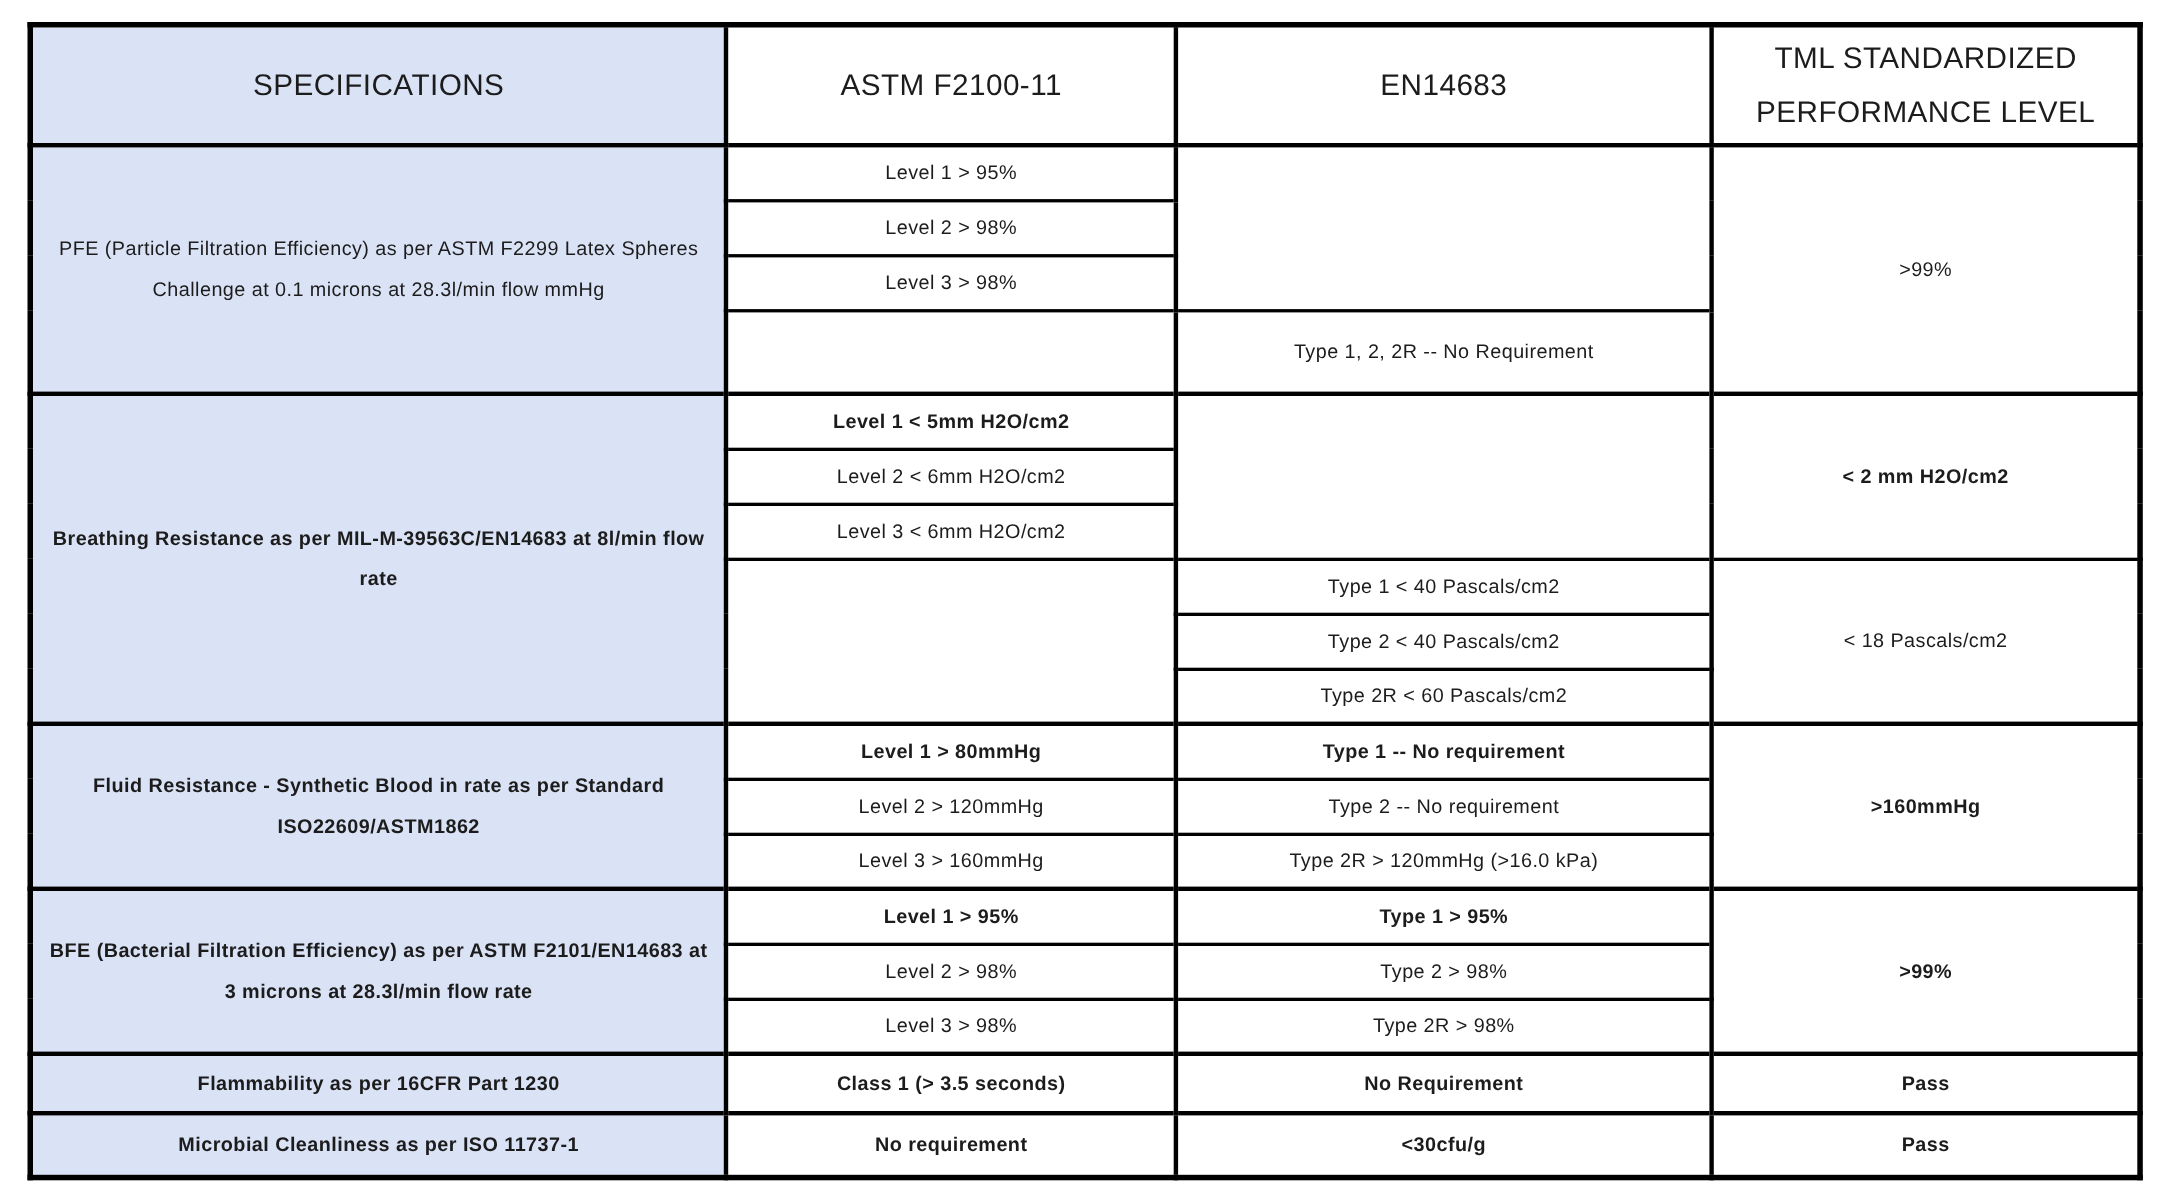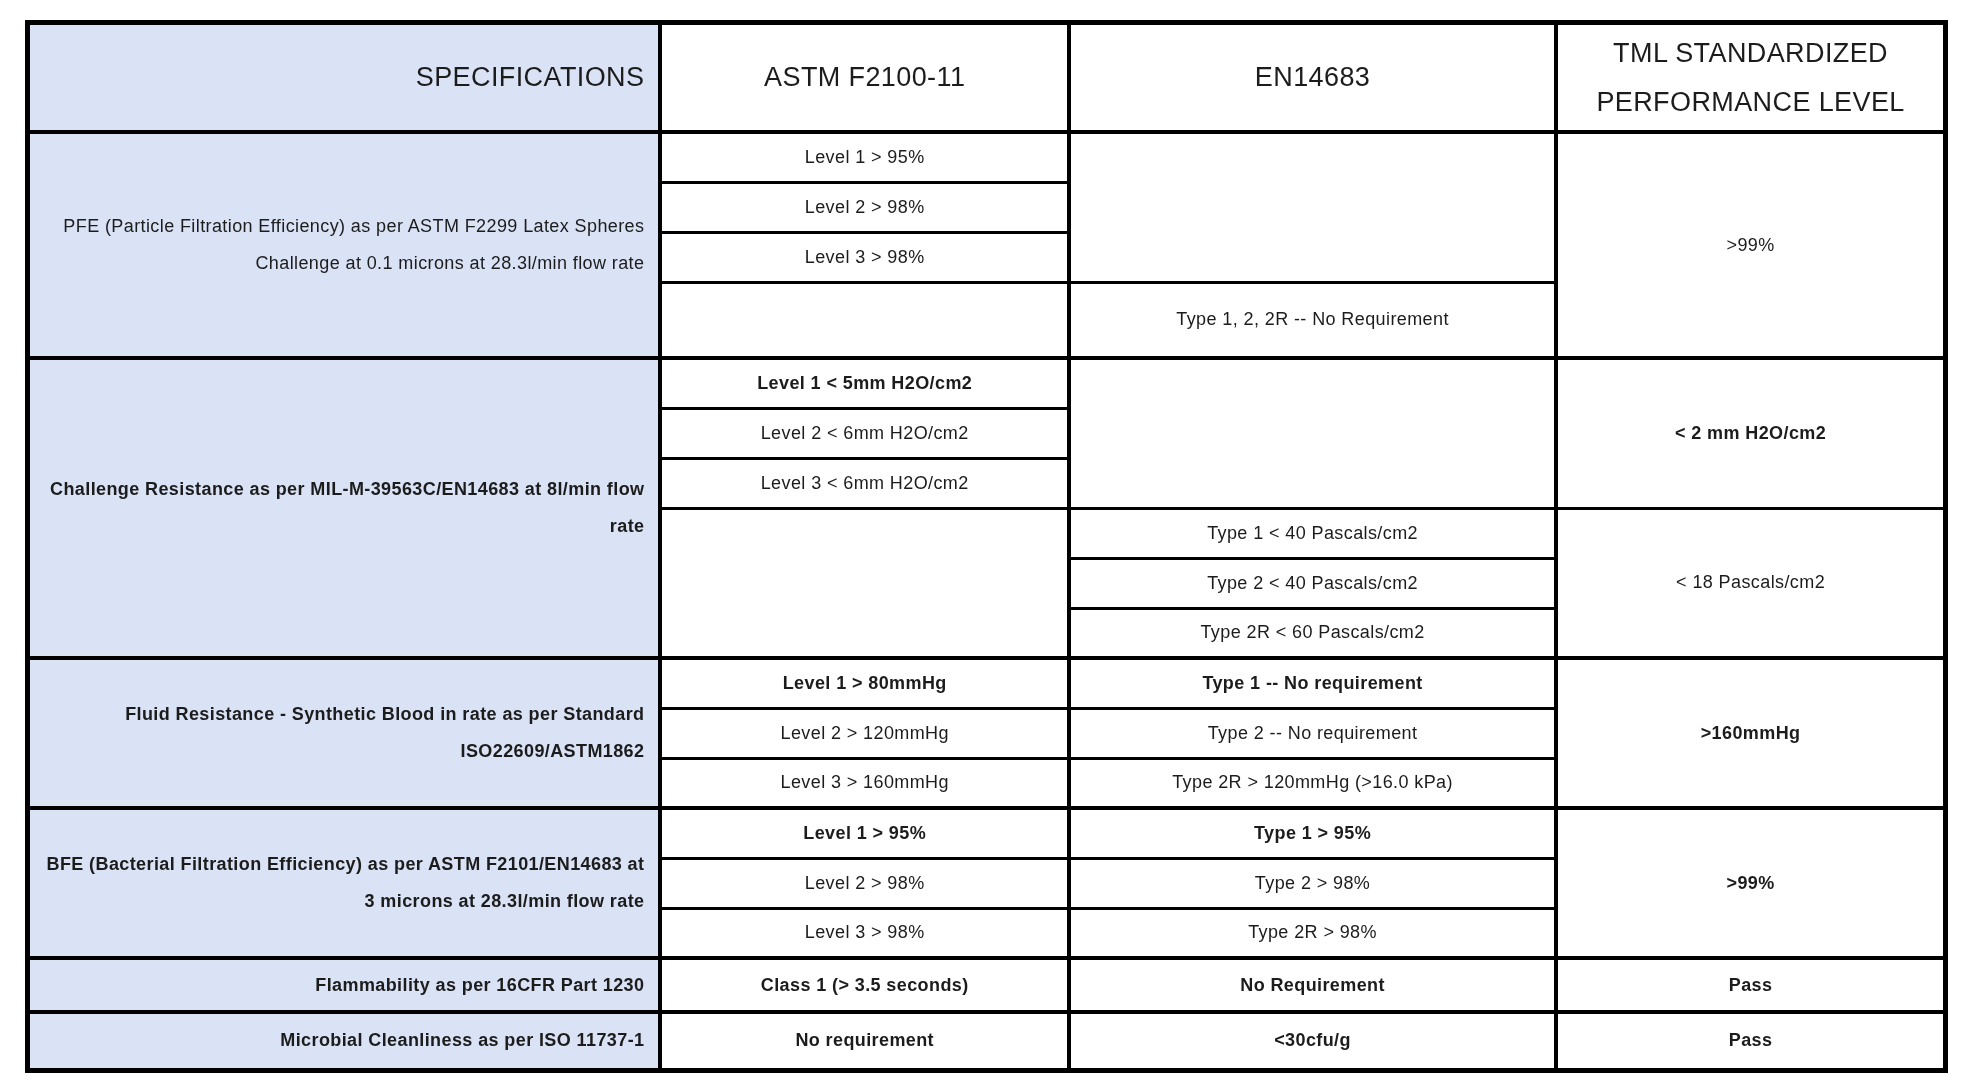--- a/index.html
+++ b/index.html
@@ -36,21 +36,20 @@
   }
   th{
     font-size:27px;
     line-height:1.8;
     border-bottom-width:4px;
   }
   tr.group-start>th, tr.group-start>td{border-top-width:4px;font-weight:bold;}
   .spec{
     background:var(--spec-column-bg);
     line-height:2.05;
-    text-align:right;
   }
   .h-header{height:102px;}
   .h-std{height:50px;}
   .h-tall{height:76px;}
   .h-flam{height:54px;}
   .h-micro{height:58px;}
 </style>
 </head>
 <body>
 
@@ -65,38 +64,38 @@
 
     <tbody>
         <tr class="h-header">
       <th class="spec">SPECIFICATIONS</th>
       <th>ASTM F2100-11</th>
       <th>EN14683</th>
       <th>TML STANDARDIZED PERFORMANCE LEVEL</th>
     </tr>
 
     <tr class="h-std">
-      <td class="spec" rowspan="4">PFE (Particle Filtration Efficiency) as per ASTM F2299 Latex Spheres Challenge at 0.1 microns at 28.3l/min flow rate</td>
+      <td class="spec" rowspan="4">PFE (Particle Filtration Efficiency) as per ASTM F2299 Latex Spheres Challenge at 0.1 microns at 28.3l/min flow mmHg</td>
       <td>Level 1 &gt; 95%</td>
       <td rowspan="3"></td>
       <td rowspan="4">&gt;99%</td>
     </tr>
     <tr class="h-std">
       <td>Level 2 &gt; 98%</td>
     </tr>
     <tr class="h-std">
       <td>Level 3 &gt; 98%</td>
     </tr>
     <tr class="h-tall">
       <td></td>
       <td>Type 1, 2, 2R -- No Requirement</td>
     </tr>
 
     <tr class="h-std group-start">
-      <td class="spec" rowspan="6">Challenge Resistance as per MIL-M-39563C/EN14683 at 8l/min flow rate</td>
+      <td class="spec" rowspan="6">Breathing Resistance as per MIL-M-39563C/EN14683 at 8l/min flow rate</td>
       <td>Level 1 &lt; 5mm H2O/cm2</td>
       <td rowspan="3"></td>
       <td rowspan="3">&lt; 2 mm H2O/cm2</td>
     </tr>
     <tr class="h-std">
       <td>Level 2 &lt; 6mm H2O/cm2</td>
     </tr>
     <tr class="h-std">
       <td>Level 3 &lt; 6mm H2O/cm2</td>
     </tr>

